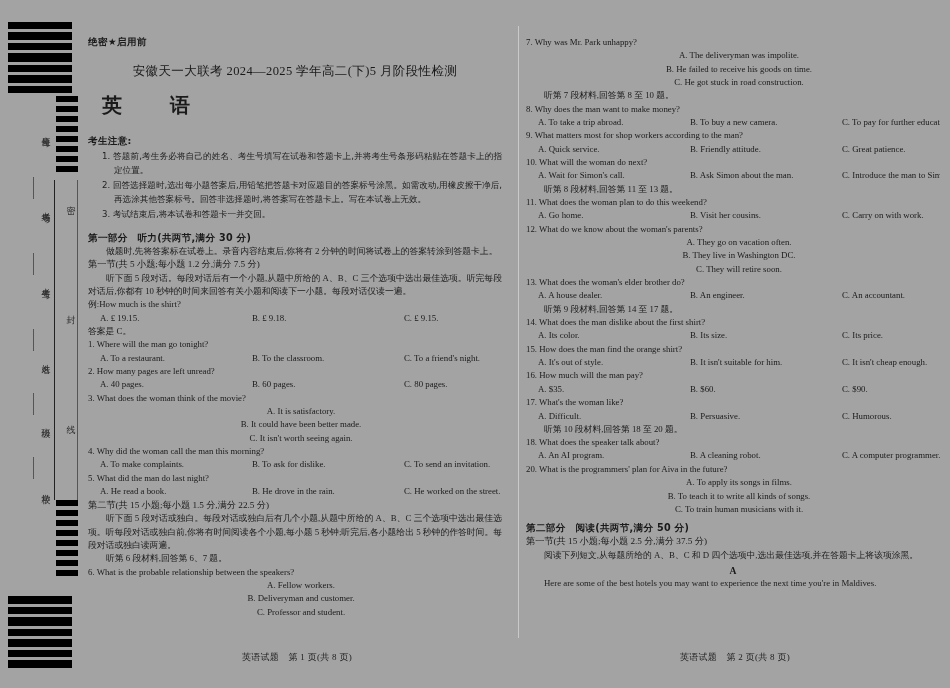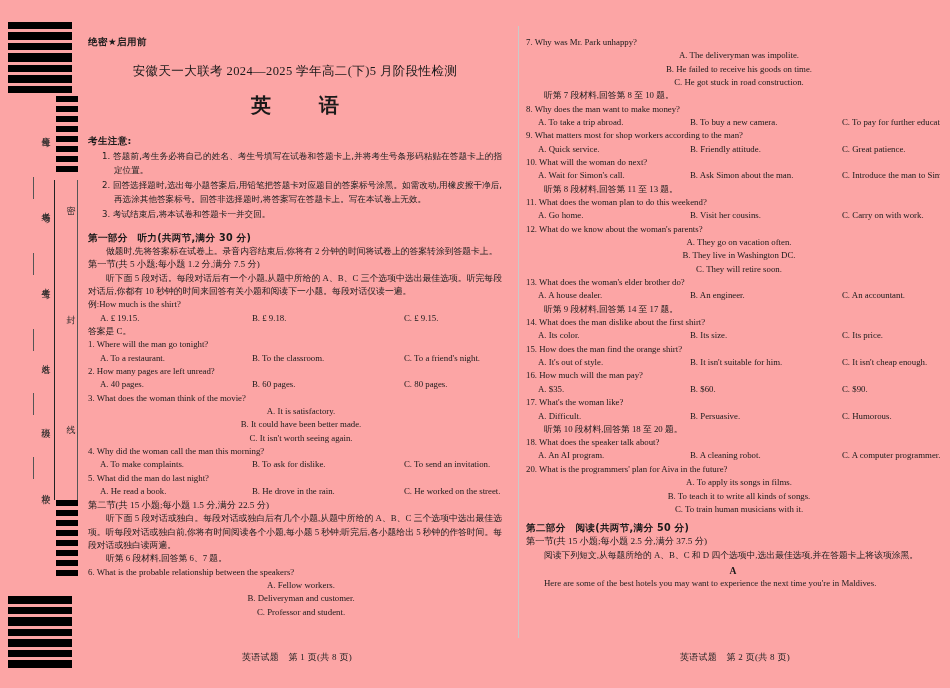--- a/index.html
+++ b/index.html
@@ -14,21 +14,21 @@
     color: #1a1a1a;
     position: relative;
     overflow: hidden;
   }
 
   
   #page {
     position: relative;
     width: 950px;
     height: 688px;
-    background: #fca5a5;
+    background: #a3a3a3;
   }
 
   
   #seal-strip {
     position: absolute;
     left: 0; top: 0;
     width: 80px;
     height: 688px;
   }
   .barcode-block {
@@ -152,21 +152,20 @@
     margin: 0 0 14px 0;
   }
   .paper-title {
     text-align: center;
     font-size: 12.5px;
     font-family: "Liberation Serif", serif;
     letter-spacing: .4px;
     margin: 0 0 12px 0;
   }
   .subject {
-    text-align: center;
     font-size: 20px;
     font-weight: bold;
     font-family: "DejaVu Sans", "Liberation Sans", sans-serif;
     letter-spacing: 14px;
     margin: 0 0 16px 0;
     padding-left: 14px;
   }
   .notice-head {
     font-family: "DejaVu Sans", "Liberation Sans", sans-serif;
     font-size: 9.5px;

